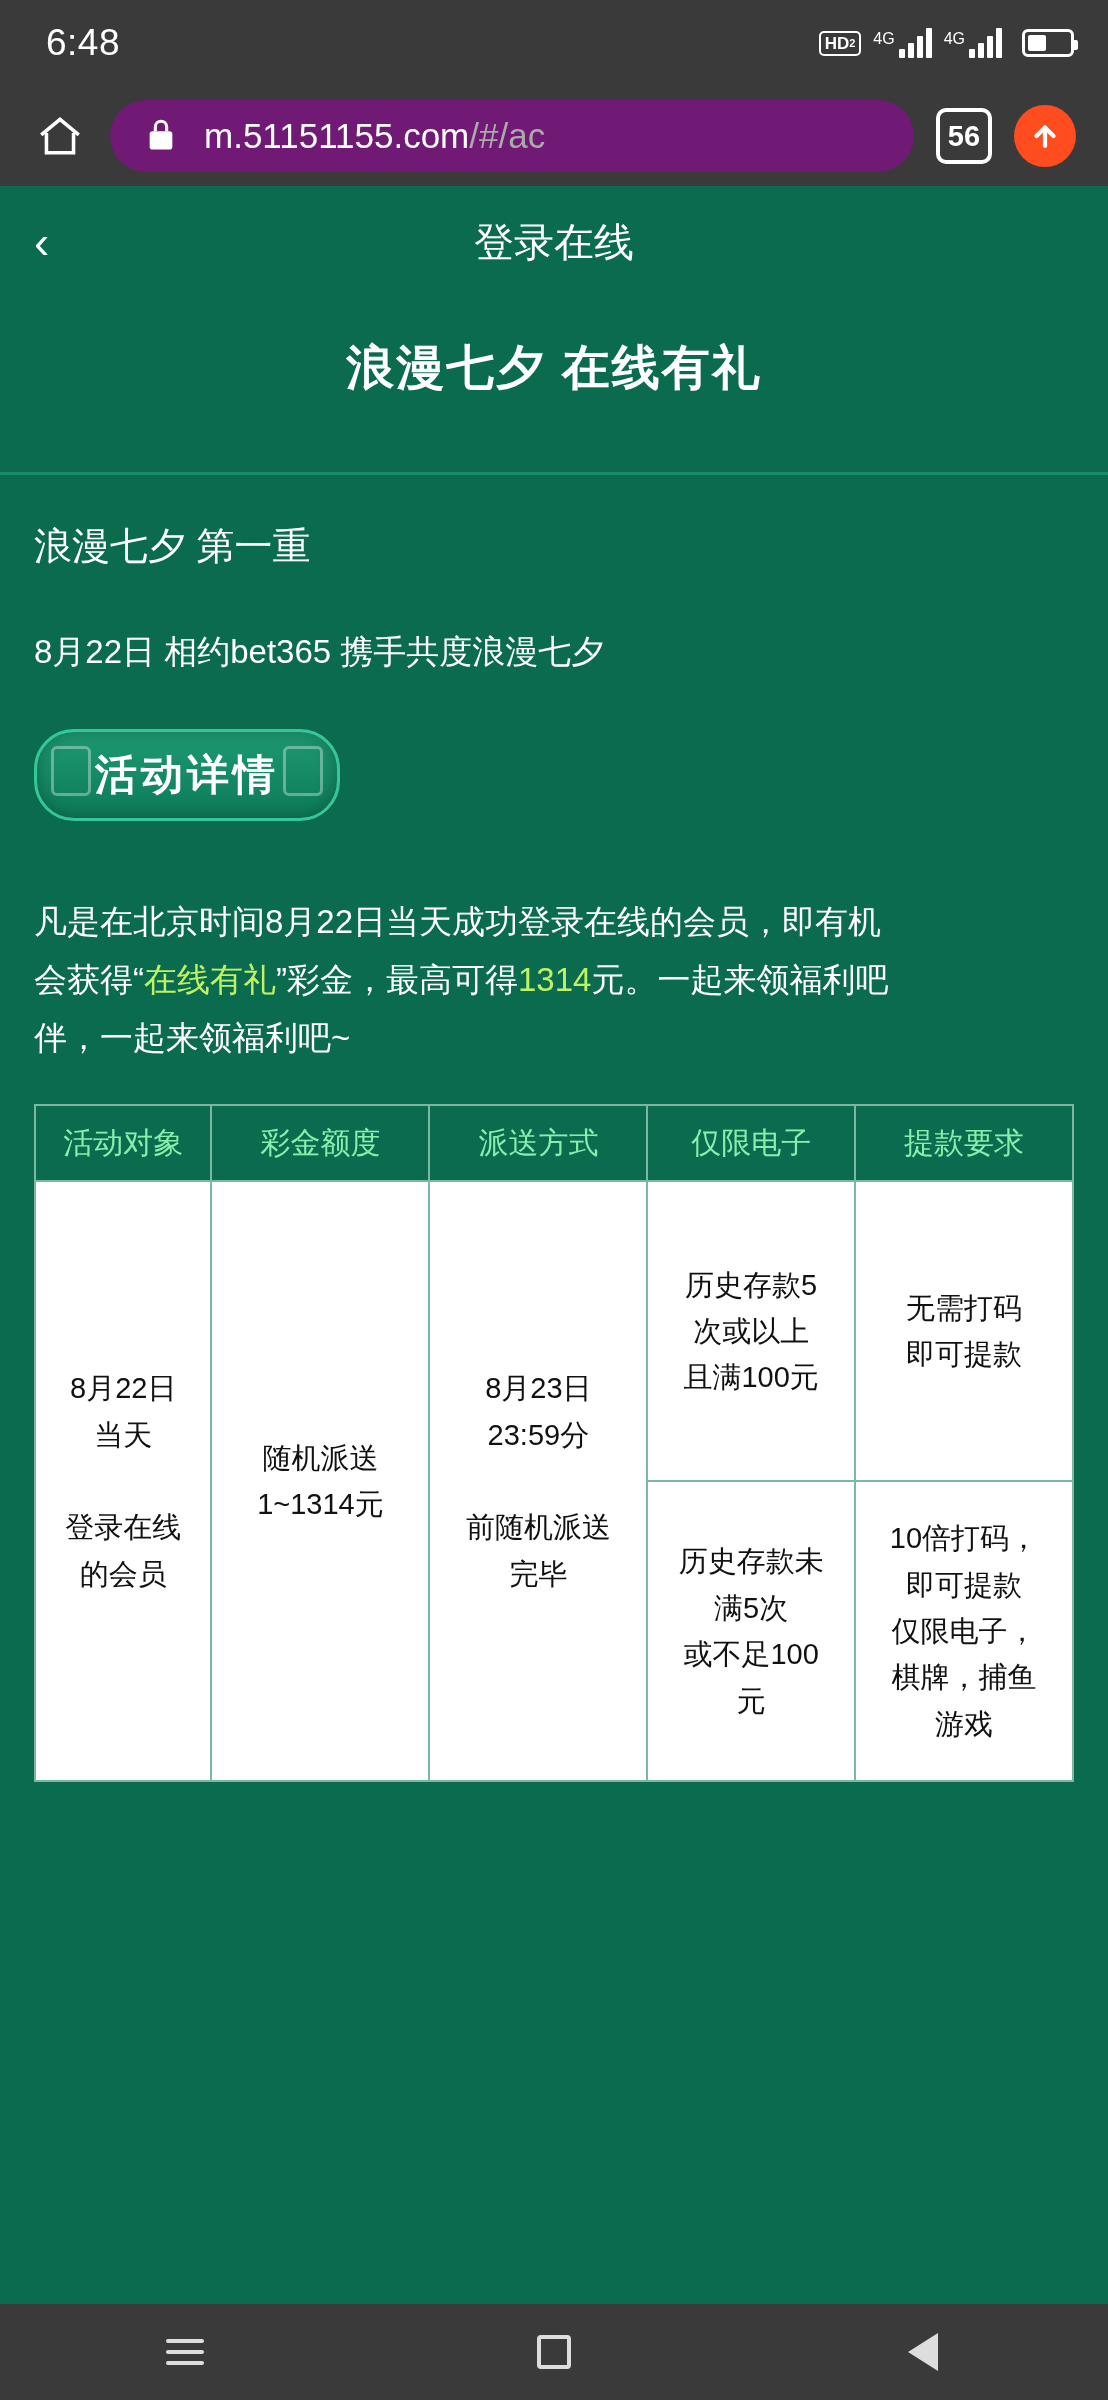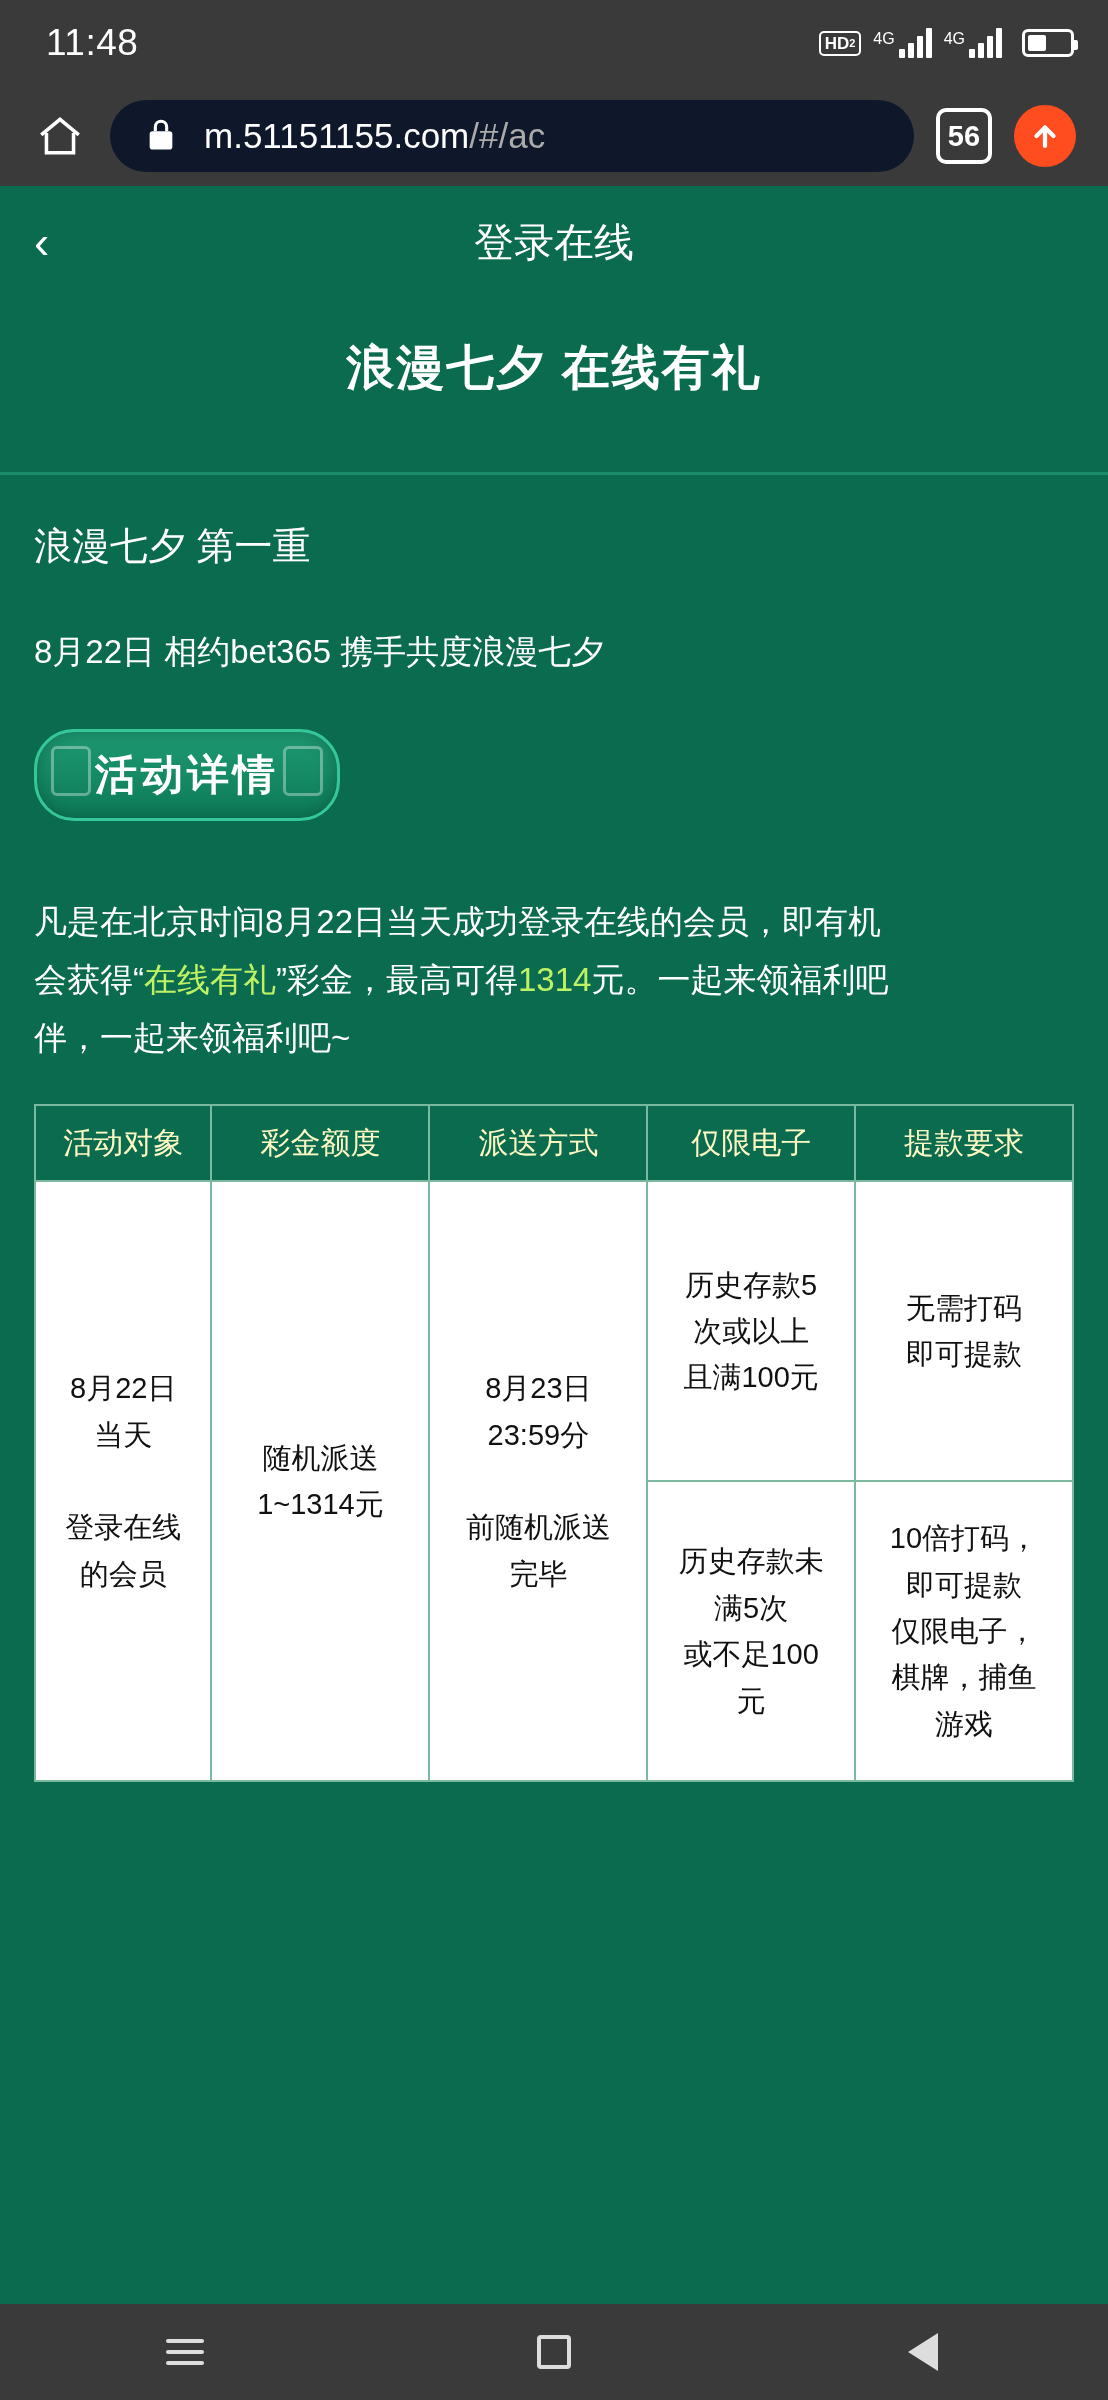--- a/index.html
+++ b/index.html
@@ -89,21 +89,21 @@
     background: #3a3a3a;
     display: flex;
     align-items: center;
     padding: 0 32px;
     gap: 22px;
   }
   .home-icon { width: 56px; height: 56px; display: flex; align-items: center; justify-content: center; }
   .url-pill {
     flex: 1;
     height: 72px;
-    background: #0f172a;
+    background: #701a75;
     border-radius: 36px;
     display: flex;
     align-items: center;
     padding: 0 34px;
     gap: 26px;
     overflow: hidden;
   }
   .url-text {
     color: #fff;
     font-size: 35px;
@@ -221,21 +221,21 @@
     border: 2px solid #7ab8a0;
     text-align: center;
     vertical-align: middle;
     font-size: 29px;
     line-height: 1.6;
     padding: 10px 8px;
     font-weight: normal;
   }
   table.promo-table thead th {
     background: #0b6b4f;
-    color: #fef9c3;
+    color: #86efac;
     height: 76px;
     font-size: 30px;
   }
   table.promo-table td { color: #111; }
   .cell-tall { height: 300px; }
 
   
   .nav-bar {
     position: absolute;
     left: 0; bottom: 0;
@@ -257,21 +257,21 @@
     width: 0; height: 0;
     border-top: 19px solid transparent;
     border-bottom: 19px solid transparent;
     border-right: 30px solid #ddd;
   }
 </style>
 </head>
 <body>
 
 <div class="status-bar">
-  <div class="status-time">11:48</div>
+  <div class="status-time">6:48</div>
   <div class="status-icons">
     <div class="hd-badge">
       <span>HD</span>
         <sub>2</sub>
     </div>
     <div class="sig-group">
       <span class="sig-label">4G</span>
       <span class="bars">
           <i></i>
           <i></i>

